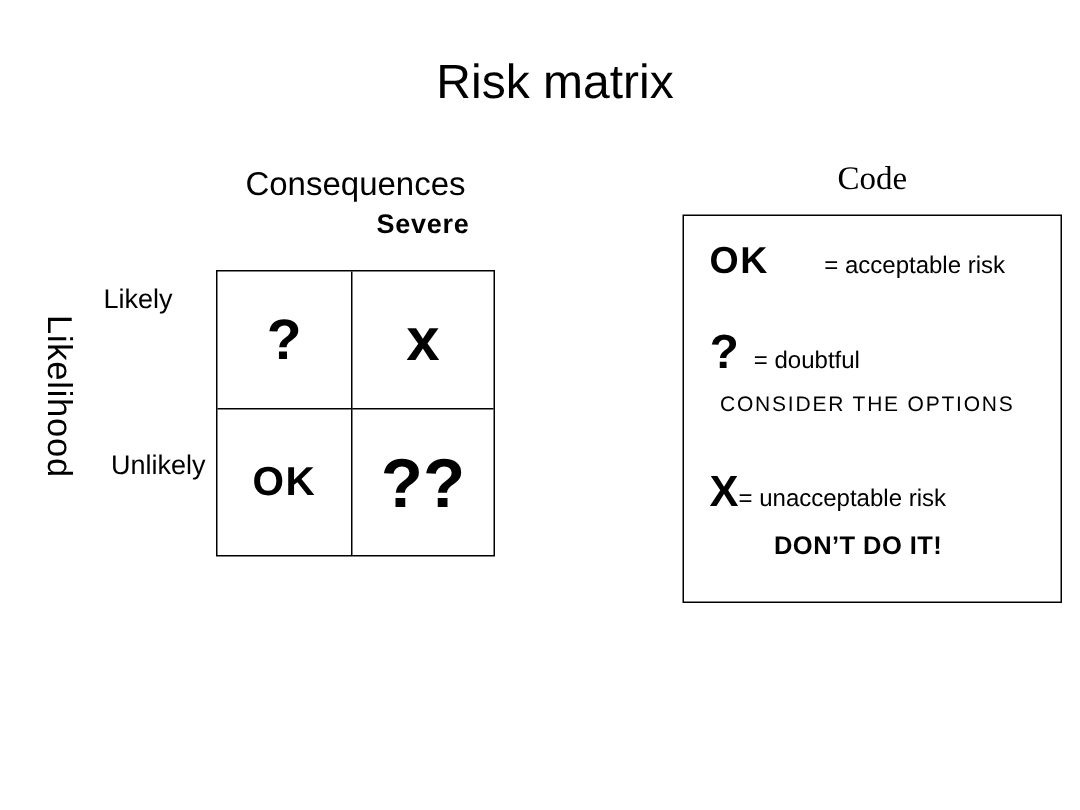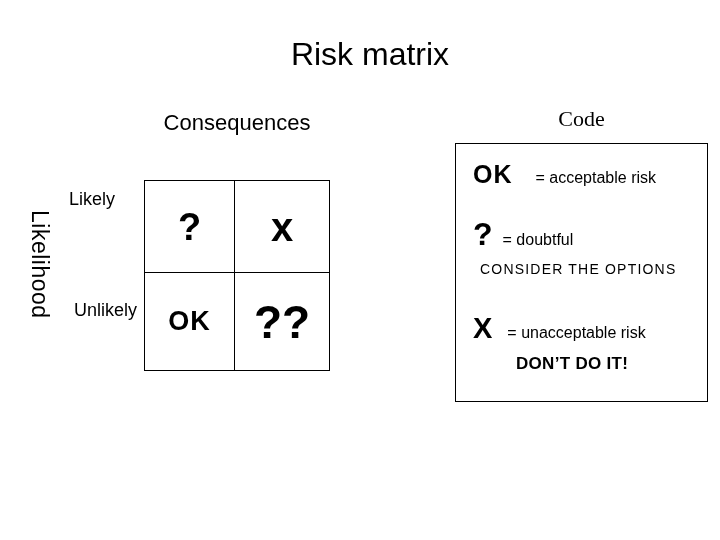--- a/index.html
+++ b/index.html
@@ -99,27 +99,27 @@
     position: absolute;
     left: 17px;
     display: flex;
     align-items: baseline;
     white-space: nowrap;
   }
   .legend-row .sym { font-weight: 700; line-height: 1; }
   .legend-row .meaning { font-size: 16px; }
   .row-ok { top: 18px; }
   .row-ok .sym { font-size: 25px; letter-spacing: 1px; }
-  .row-ok .meaning { margin-left: 23px; }
+  .row-ok .meaning { margin-left: 37px; }
   .row-q { top: 74px; }
   .row-q .sym { font-size: 32px; }
   .row-q .meaning { margin-left: 10px; }
   .row-x { top: 170px; }
   .row-x .sym { font-size: 29px; }
-  .row-x .meaning { margin-left: 15px; }
+  .row-x .meaning { }
   .note {
     position: absolute;
     left: 24px;
     white-space: nowrap;
   }
   .note.consider {
     top: 117px;
     font-size: 14px;
     letter-spacing: 1.2px;
   }
@@ -133,20 +133,21 @@
 </style>
 </head>
 <body>
 
 <div class="slide">
 
   <div class="abs title">Risk matrix</div>
 
   <div class="abs consequences-label">Consequences</div>
 
+  <div class="abs col-header severe">Severe</div>
 
   <div class="abs likelihood-label">Likelihood</div>
 
   <div class="abs row-header likely">Likely</div>
   <div class="abs row-header unlikely">Unlikely</div>
 
   <div class="abs matrix">
     <div class="cell tl">?</div>
     <div class="cell tr">x</div>
     <div class="cell bl">OK</div>

